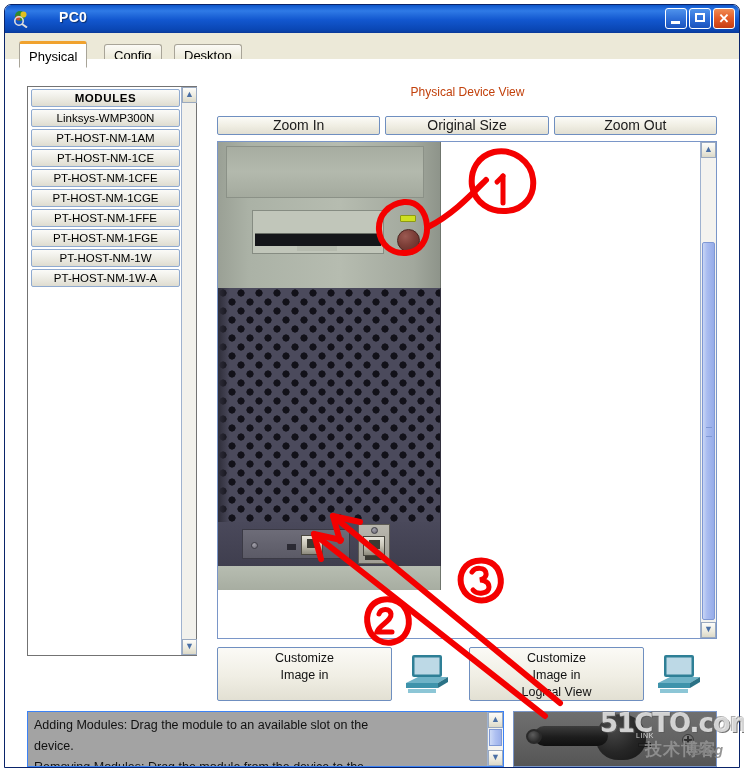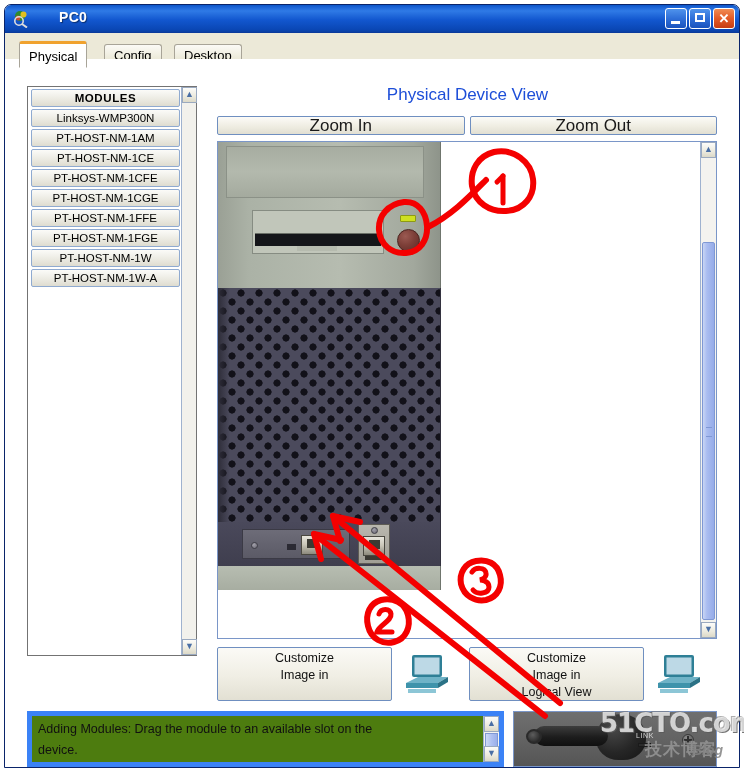--- a/index.html
+++ b/index.html
@@ -198,37 +198,37 @@
   }
   .sb-arrow.up { top: 0; }
   .sb-arrow.down { bottom: 0; }
 
   
   .dv-title {
     position: absolute;
     left: 210px; top: 26px;
     width: 505px;
     text-align: center;
-    font-size: 17px;
-    color: #1d4ed8;
+    font-size: 12px;
+    color: #c2410c;
   }
   .zoombar {
     position: absolute;
     left: 212px; top: 57px;
     width: 500px; height: 19px;
     display: flex;
     gap: 5px;
   }
   .zbtn {
     flex: 1;
     border: 1px solid #6f8fc0;
     border-radius: 2px;
     box-sizing: border-box;
     background: linear-gradient(to bottom, #fcfbf7 0%, #efede2 55%, #e1dfd2 100%);
-    font-size: 17px;
+    font-size: 14px;
     color: #1a1a1a;
     text-align: center;
     line-height: 17px;
     cursor: default;
   }
 
   
   .devcanvas {
     position: absolute;
     left: 212px; top: 82px;
@@ -425,22 +425,22 @@
     width: 48px; height: 44px;
   }
   .pc-icon.one { left: 185px; }
   .pc-icon.two { left: 437px; }
 
   
   .helpbox {
     position: absolute;
     left: 22px; top: 652px;
     width: 477px; height: 56px;
-    background: #4d7c0f;
-    border: 5px solid #3b82f6;
+    background: #a3a3a3;
+    border: 1px solid #3b82f6;
     box-sizing: border-box;
     overflow: hidden;
   }
   .helptext {
     position: absolute;
     left: 6px; top: 3px;
     width: 448px;
     font-size: 12.5px;
     color: #111111;
     line-height: 21px;
@@ -633,20 +633,21 @@
         <div class="vsb">
           <div class="sb-arrow up">▲</div>
           <div class="sb-arrow down">▼</div>
         </div>
       </div>
 
       <div class="dv-title">Physical Device View</div>
 
       <div class="zoombar">
         <div class="zbtn">Zoom In</div>
+        <div class="zbtn">Original Size</div>
         <div class="zbtn">Zoom Out</div>
       </div>
 
       <div class="devcanvas">
         <div class="pc">
           <div class="pc-top">
             <div class="pc-bevel"></div>
             <div class="pc-drive">
               <div class="slot"></div>
               <div class="eject"></div>

